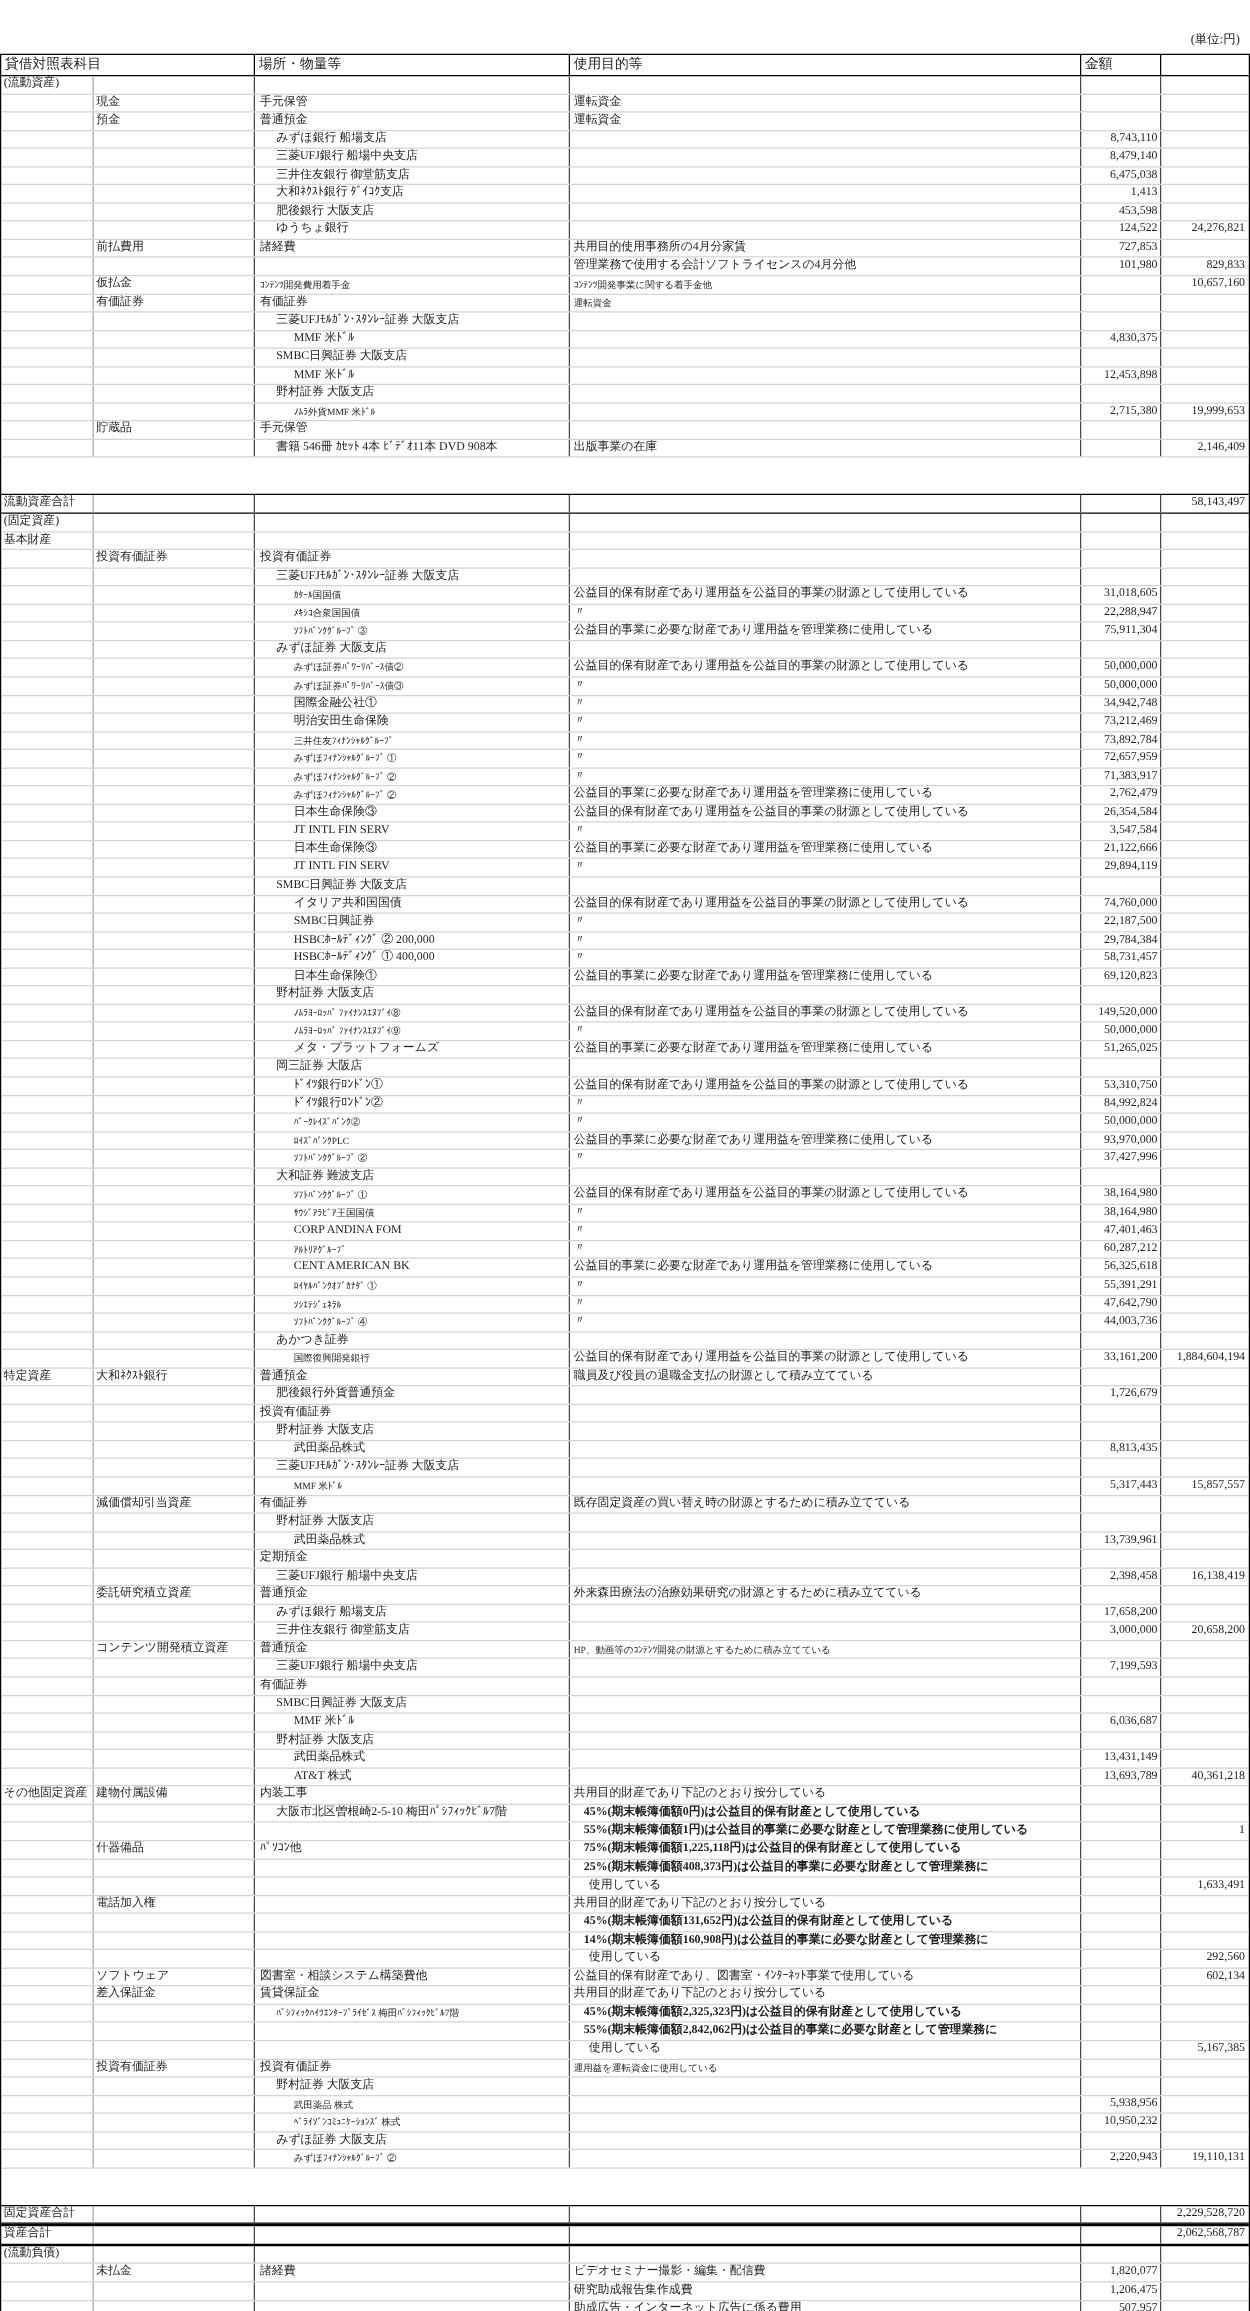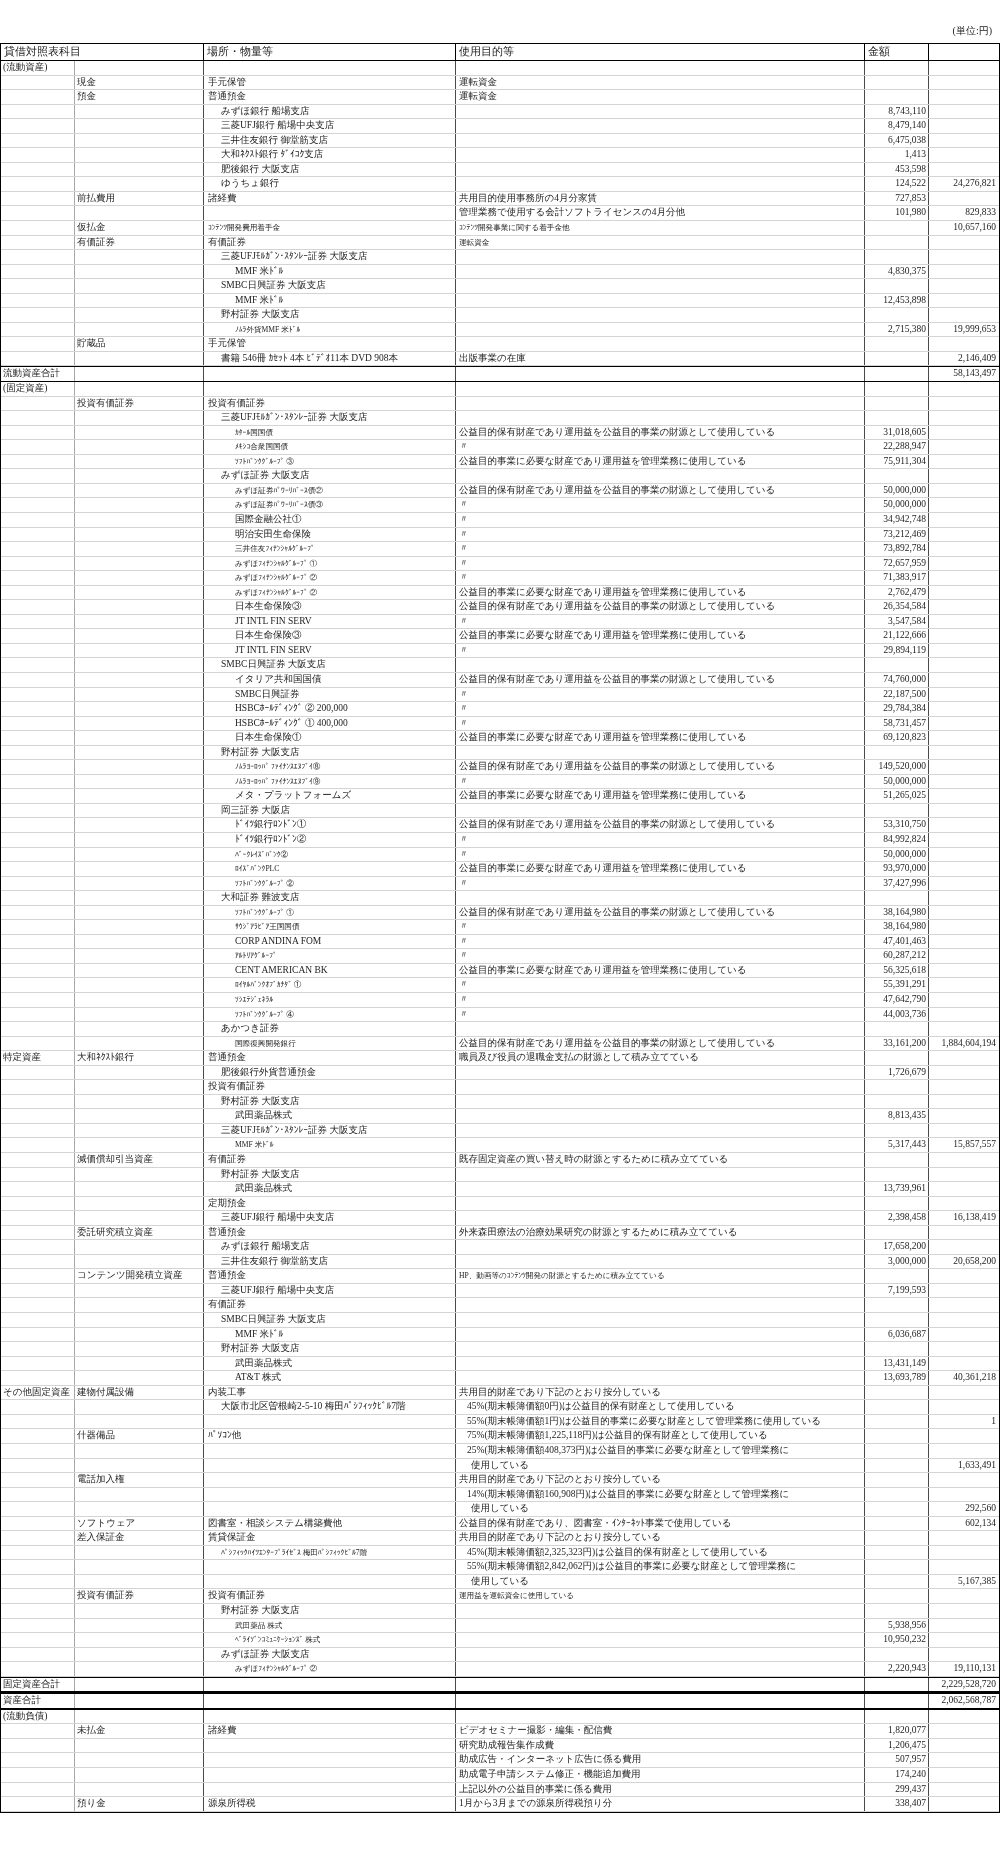--- a/index.html
+++ b/index.html
@@ -16,23 +16,23 @@
         border-bottom:1px solid #d4d4d4;}
   .row>div{box-sizing:border-box;overflow:hidden;white-space:nowrap;
         font-size:9.5px;line-height:13.2px;}
   .ca{border-right:1px solid #a8a8a8;padding-left:2px;}
   .cb{border-right:1px solid #4a4a4a;padding-left:2px;}
   .cp{border-right:1px solid #4a4a4a;}
   .cu{border-right:1px solid #4a4a4a;padding-left:3px;}
   .m1{border-right:1px solid #4a4a4a;text-align:right;padding-right:2px;}
   .m2{text-align:right;padding-right:2px;}
   .i0{padding-left:4px;}.i1{padding-left:17px;}.i2{padding-left:31px;}
-  .u1{padding-left:11px;}.u2{padding-left:15px;}
+  .u1{padding-left:11px;font-weight:bold;}.u2{padding-left:15px;}
   .small{font-size:7.6px !important;}
-  .total{border-top:1.5px solid #000;border-bottom:1.5px solid #000;}
+  .total{border-top:1.5px solid #000;border-bottom:1.5px solid #000;margin-top:29px;}
   .grand{border-top:2px solid #000;border-bottom:2px solid #000;}
 </style>
 </head>
 <body>
 
 <div id="unit">(単位:円)</div>
 
 <div id="sheet">
   <div class="hrow">
     <div>貸借対照表科目</div>
@@ -220,20 +220,28 @@
       </div>
       <div class="row">
         <div class="ca">(固定資産)</div>
         <div class="cb"></div>
         <div class="cp i0"></div>
         <div class="cu"></div>
         <div class="m1"></div>
         <div class="m2"></div>
       </div>
       <div class="row">
+        <div class="ca">基本財産</div>
+        <div class="cb"></div>
+        <div class="cp i0"></div>
+        <div class="cu"></div>
+        <div class="m1"></div>
+        <div class="m2"></div>
+      </div>
+      <div class="row">
         <div class="ca"></div>
         <div class="cb">投資有価証券</div>
         <div class="cp i0">投資有価証券</div>
         <div class="cu"></div>
         <div class="m1"></div>
         <div class="m2"></div>
       </div>
       <div class="row">
         <div class="ca"></div>
         <div class="cb"></div>
@@ -823,20 +831,28 @@
         <div class="cb">電話加入権</div>
         <div class="cp i0"></div>
         <div class="cu">共用目的財産であり下記のとおり按分している</div>
         <div class="m1"></div>
         <div class="m2"></div>
       </div>
       <div class="row">
         <div class="ca"></div>
         <div class="cb"></div>
         <div class="cp i0"></div>
+        <div class="cu u1">45%(期末帳簿価額131,652円)は公益目的保有財産として使用している</div>
+        <div class="m1"></div>
+        <div class="m2"></div>
+      </div>
+      <div class="row">
+        <div class="ca"></div>
+        <div class="cb"></div>
+        <div class="cp i0"></div>
         <div class="cu u1">14%(期末帳簿価額160,908円)は公益目的事業に必要な財産として管理業務に</div>
         <div class="m1"></div>
         <div class="m2"></div>
       </div>
       <div class="row">
         <div class="ca"></div>
         <div class="cb"></div>
         <div class="cp i0"></div>
         <div class="cu u2">使用している</div>
         <div class="m1"></div>

